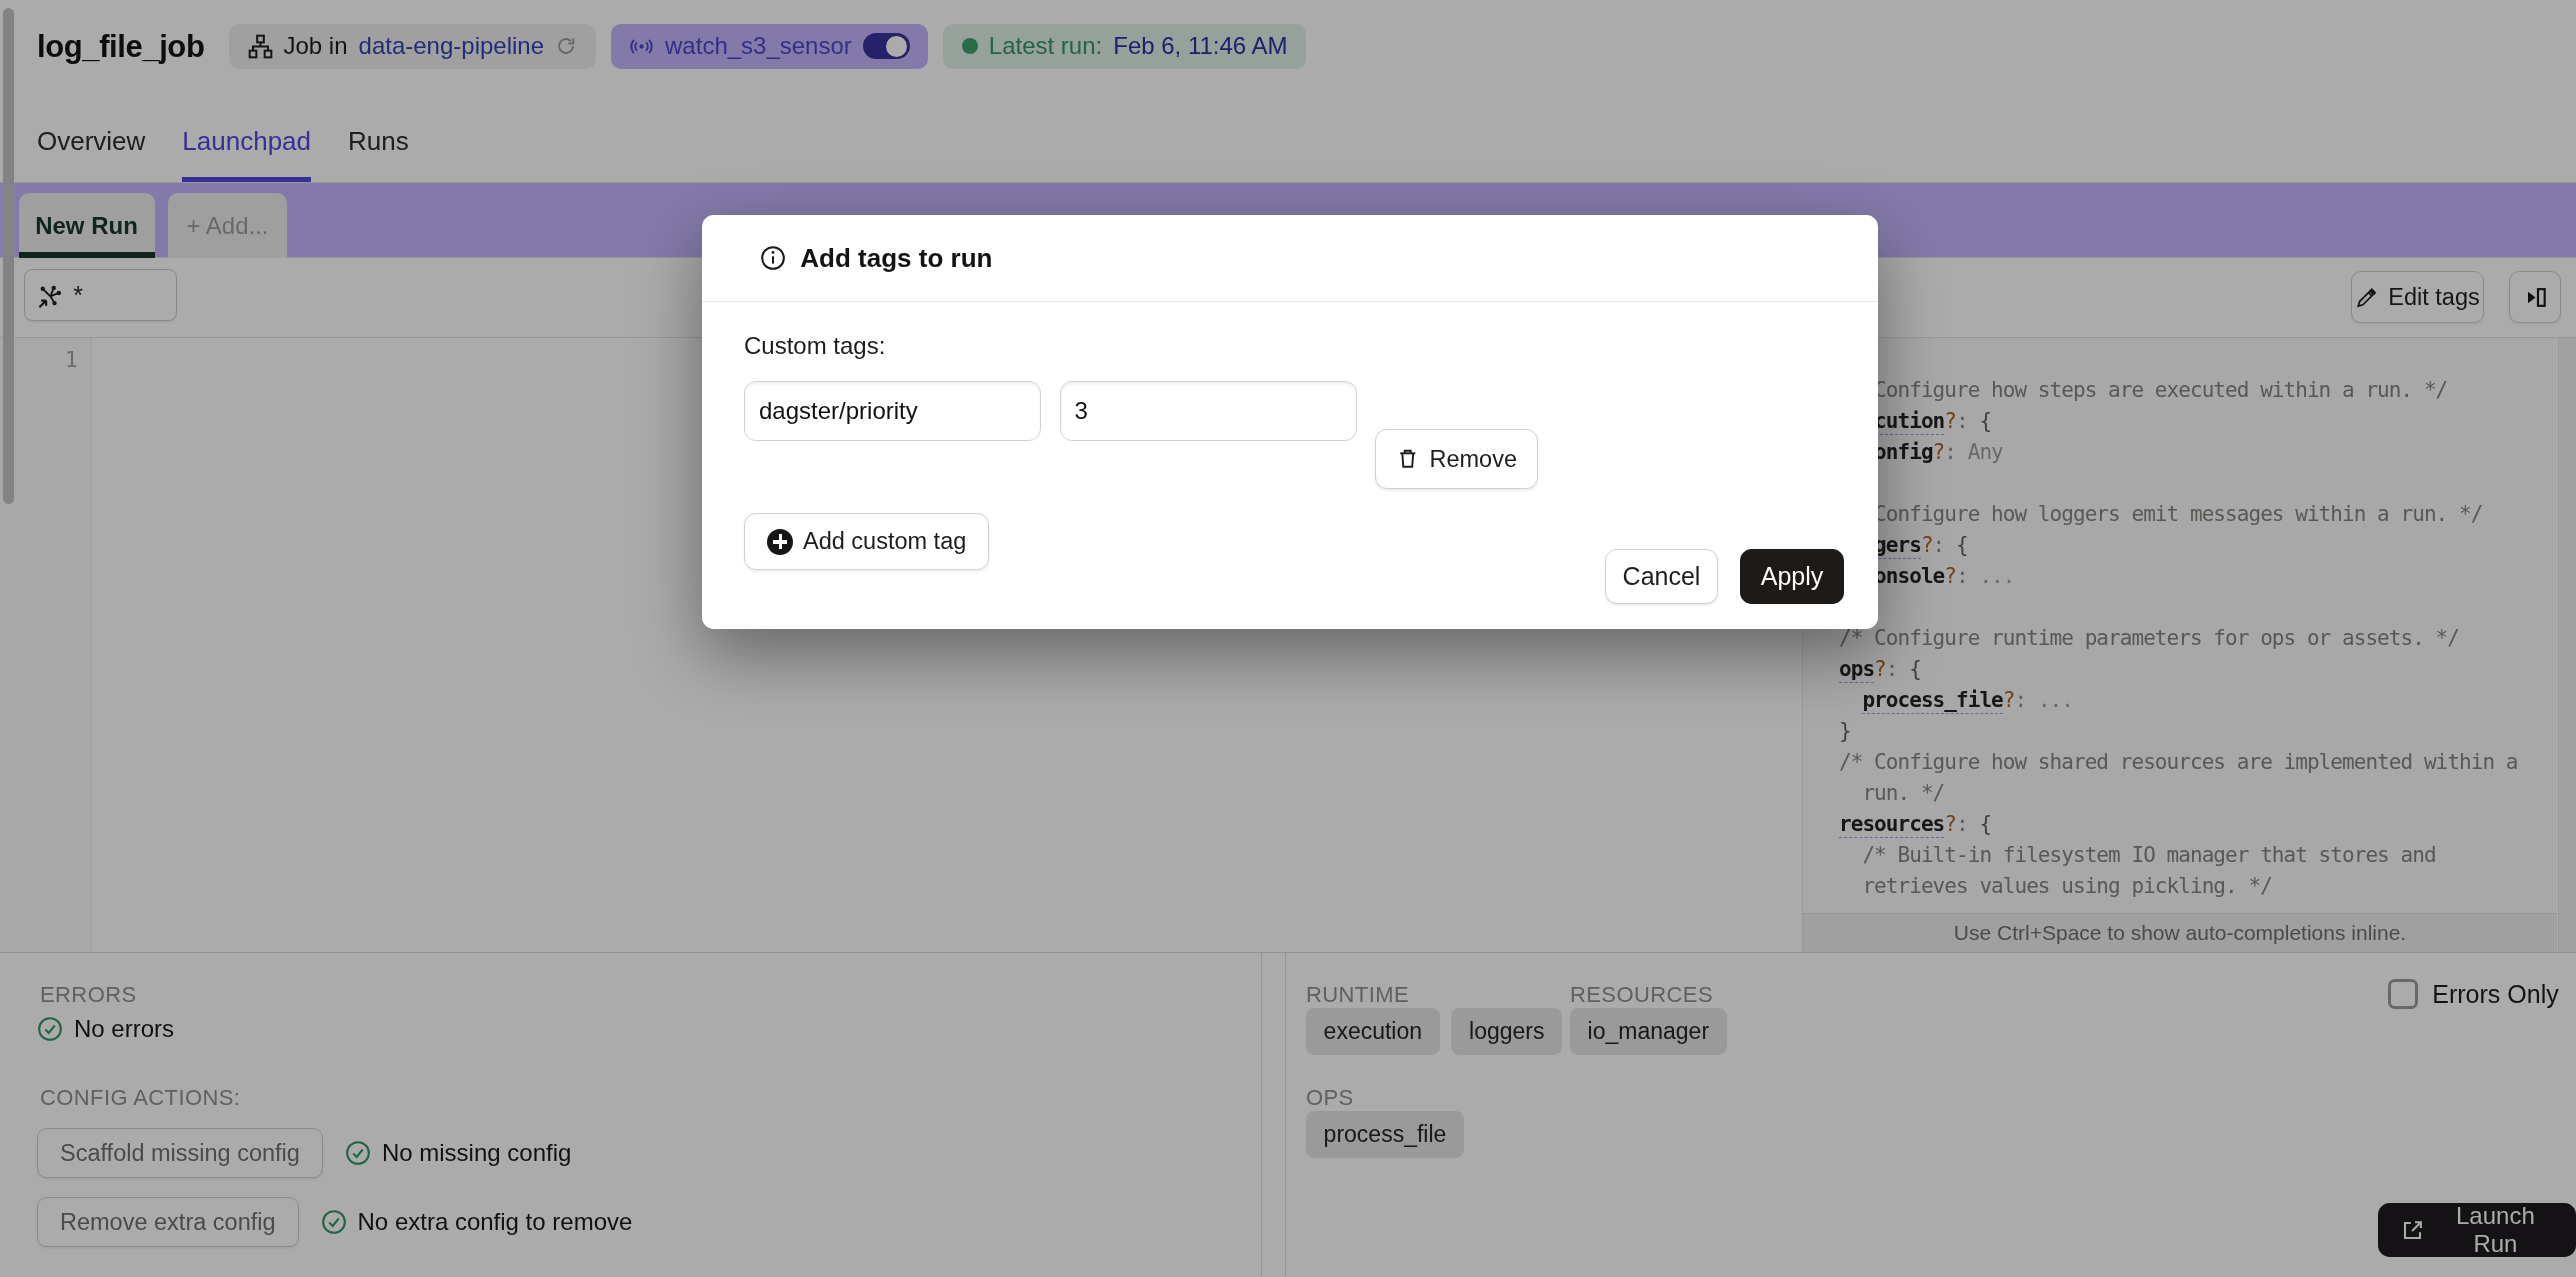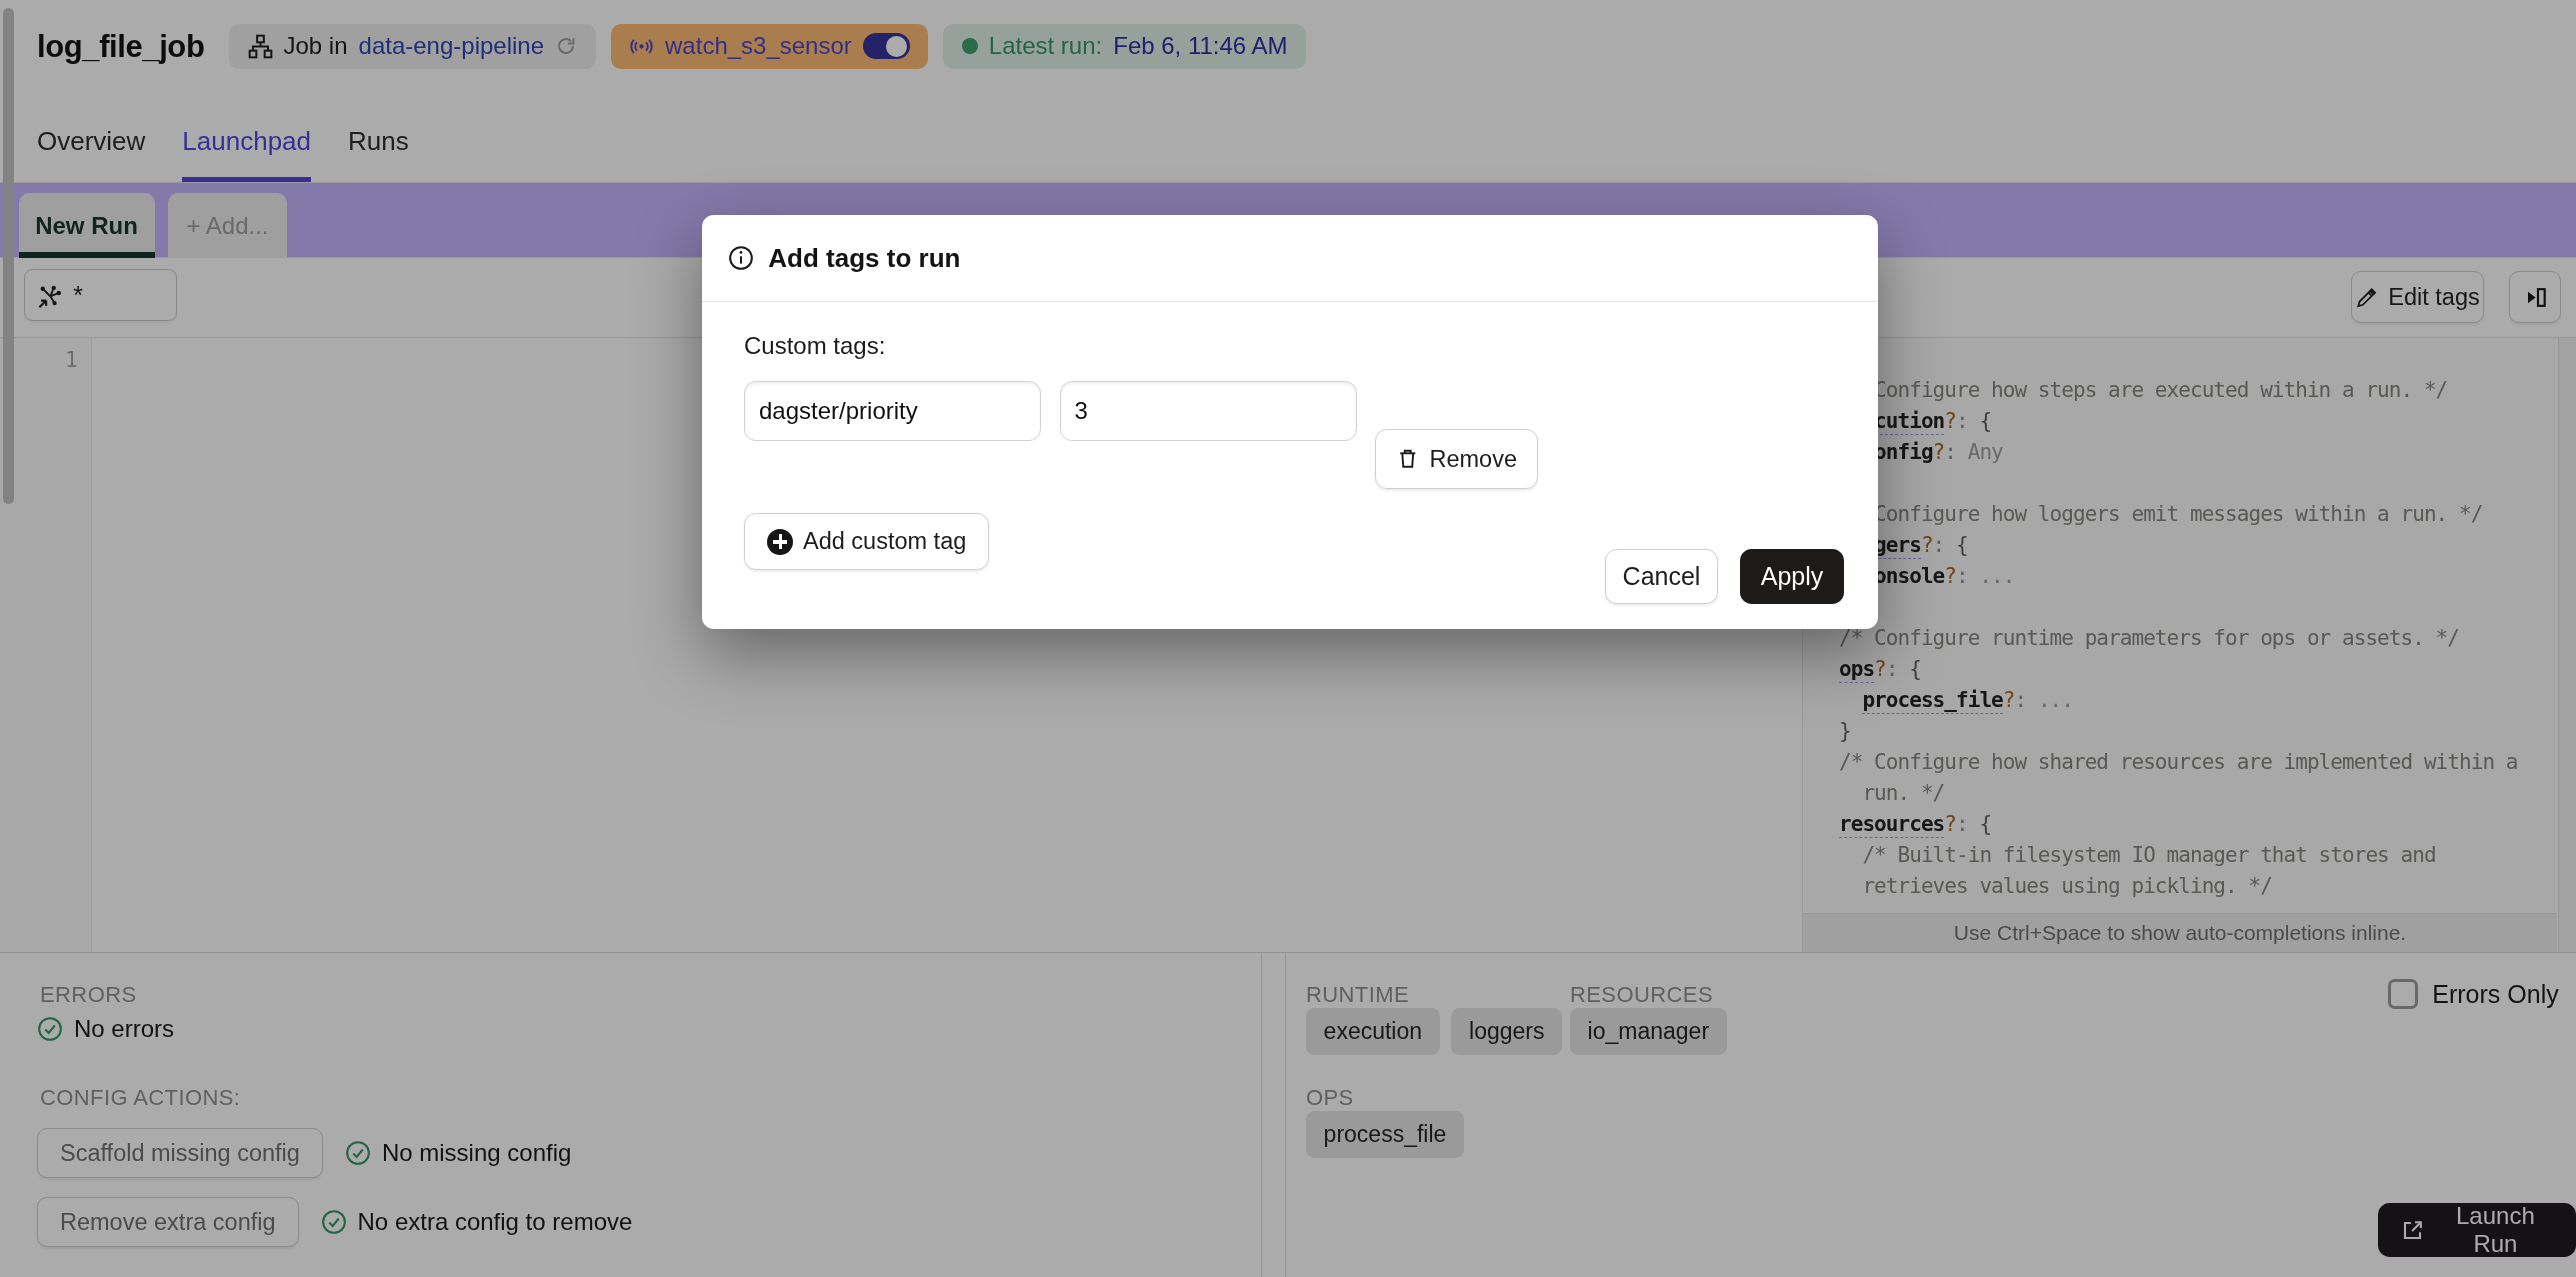--- a/index.html
+++ b/index.html
@@ -7,21 +7,21 @@
   body { font-family:"Liberation Sans", sans-serif; background:#fff; color:#1a1a1a; }
   #app { position:relative; width:2576px; height:1277px; overflow:hidden; background:#fff; }
 
   
   .header { position:absolute; left:0; top:0; width:2576px; height:183px; background:#fff; border-bottom:1.7px solid #E3E3E3; }
   .page-title { position:absolute; left:37px; top:28.6px; font-size:31px; font-weight:700; color:#101010; letter-spacing:-0.4px; }
   .badges { position:absolute; left:229px; top:23.5px; display:flex; gap:15px; align-items:center; }
   .badge { display:inline-flex; align-items:center; gap:11px; height:45px; padding:0 18.5px; border-radius:10px; font-size:24px; }
   .badge-job { background:#EFEFEF; color:#1b1b1b; }
   .badge-job .link { color:#2C42B0; }
-  .badge-sensor { background:#fdba74; color:#4A44C8; font-weight:500; }
+  .badge-sensor { background:#c4b5fd; color:#4A44C8; font-weight:500; }
   .badge-run { background:#E1F0E7; }
   .badge-run .grn { color:#2F9463; }
   .badge-run .nav { color:#252F9E; }
   .dot-green { width:16px; height:16px; border-radius:50%; background:#3BA169; }
   .toggle { position:relative; width:47px; height:26px; border-radius:13.4px; background:#34309B; }
   .toggle .knob { position:absolute; right:2.5px; top:2.5px; width:21px; height:21px; border-radius:50%; background:#fff; }
 
   
   .tabs { position:absolute; left:37px; top:126px; display:flex; gap:37px; font-size:26px; }
   .tab { color:#2b2b2b; font-weight:500; padding-bottom:22px; position:relative; cursor:pointer; }
@@ -67,21 +67,21 @@
   .checkrow { display:flex; align-items:center; gap:11px; font-size:24px; color:#161616; }
   .action-btn { height:50px; padding:0 22px; font-size:23.5px; color:#6E6E6E; }
   .pill { display:inline-flex; align-items:center; height:47px; padding:0 17.6px; background:#E5E5E5; border-radius:8.4px; font-size:23px; color:#222; cursor:pointer; }
   .errors-only { position:absolute; left:2388px; top:26px; display:flex; align-items:center; gap:14.3px; font-size:25px; color:#191919; }
   .checkbox { width:30px; height:30px; border:3.4px solid #9B9B9B; border-radius:6.7px; background:#fff; cursor:pointer; }
   .launch-btn { position:absolute; left:2378px; top:250px; height:54px; padding:0 22px; background:#1A181B; border:none; border-radius:11.8px; display:inline-flex; align-items:center; gap:11.8px; color:#fff; font-size:24px; font-weight:500; cursor:pointer; }
 
   
   .overlay { position:absolute; inset:0; background:rgba(10,10,10,0.34); z-index:50; }
   .modal { position:absolute; left:702px; top:215px; width:1176px; height:414px; background:#fff; border-radius:11.8px; box-shadow:0 25px 67px rgba(0,0,0,0.4); z-index:60; }
-  .modal-header { display:flex; align-items:center; gap:14.3px; height:87px; padding-left:26px; border-bottom:1.7px solid #E5E5E5; font-size:26px; font-weight:600; color:#131313; }
+  .modal-header { display:flex; align-items:center; gap:14.3px; height:87px; padding-left:58px; border-bottom:1.7px solid #E5E5E5; font-size:26px; font-weight:600; color:#131313; }
   .modal-body { padding:30px 42px 0 42px; }
   .custom-tags-label { font-size:24px; color:#1c1c1c; }
   .tag-row { display:flex; gap:18.5px; margin-top:21px; }
   .tag-input { width:297px; height:60px; border:1.7px solid #D2D2D2; border-radius:11.8px; padding:0 14px; font-size:24px; color:#111; font-family:"Liberation Sans", sans-serif; box-shadow:inset 0 2.5px 2.5px rgba(0,0,0,0.06); outline:none; }
   .remove-btn { height:60px; padding:0 20px; border-radius:11.8px;margin-top:48px; }
   .addtag-btn { margin-top:24px; height:57px; padding:0 22px; border-radius:11.8px; }
   .plus-circle { width:26px; height:26px; border-radius:50%; background:#151515; position:relative; }
   .plus-circle::before, .plus-circle::after { content:""; position:absolute; background:#fff; }
   .plus-circle::before { left:5.9px; right:5.9px; top:11.8px; height:3.4px; }
   .plus-circle::after { top:5.9px; bottom:5.9px; left:11.8px; width:3.4px; }

